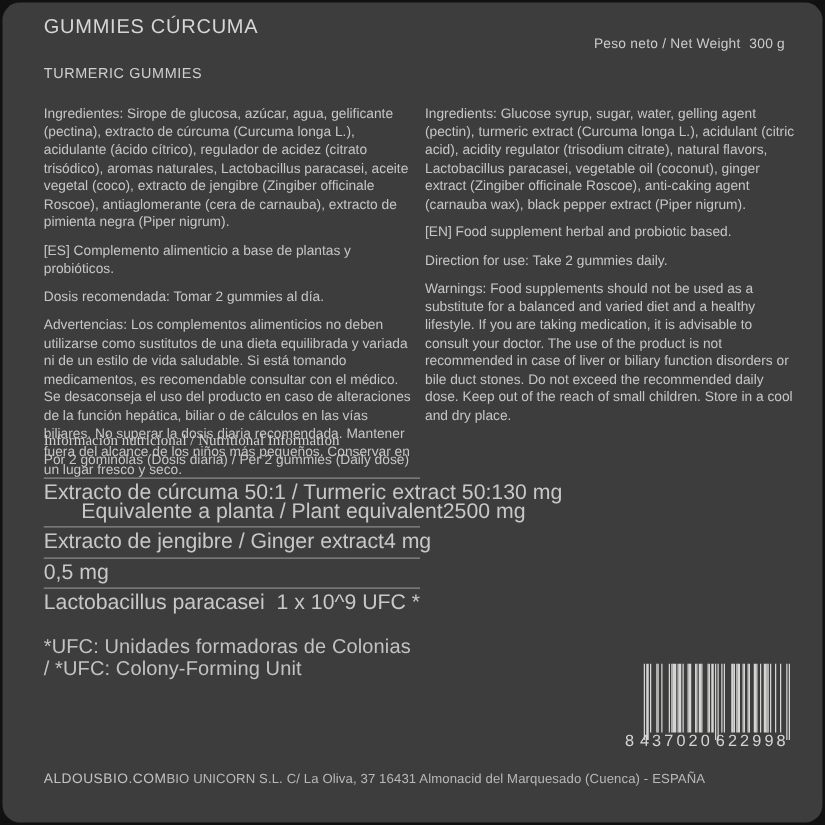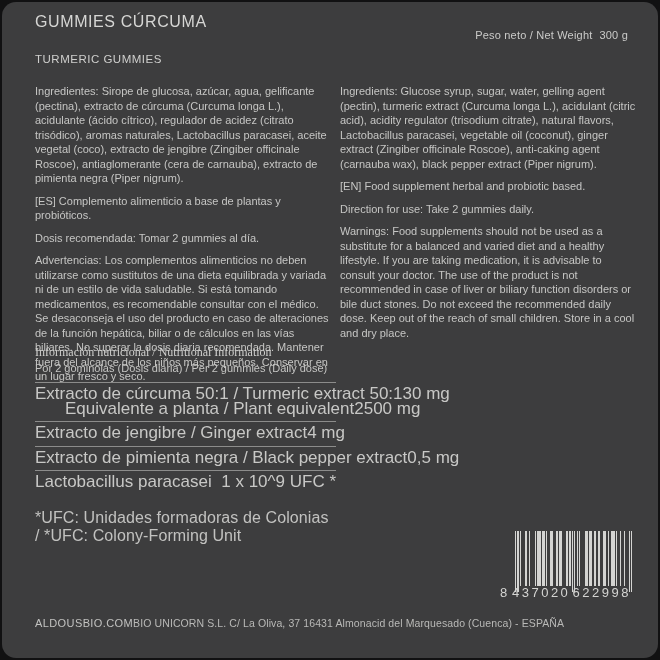--- a/index.html
+++ b/index.html
@@ -105,21 +105,20 @@
         </div>
       </div>
       <div class="nut-row">
         <div class="nut-line">
           <span class="lbl">Extracto de jengibre / Ginger extract</span>
           <span class="val">4 mg</span>
         </div>
       </div>
       <div class="nut-row">
         <div class="nut-line">
-          <span class="lbl">Extracto de pimienta negra / Black pepper extract</span>
           <span class="val">0,5 mg</span>
         </div>
       </div>
       <div class="nut-row">
         <div class="nut-line">
           <span class="lbl">Lactobacillus paracasei</span>
           <span class="val">1 x 10^9 UFC *</span>
         </div>
       </div>
     </div>

